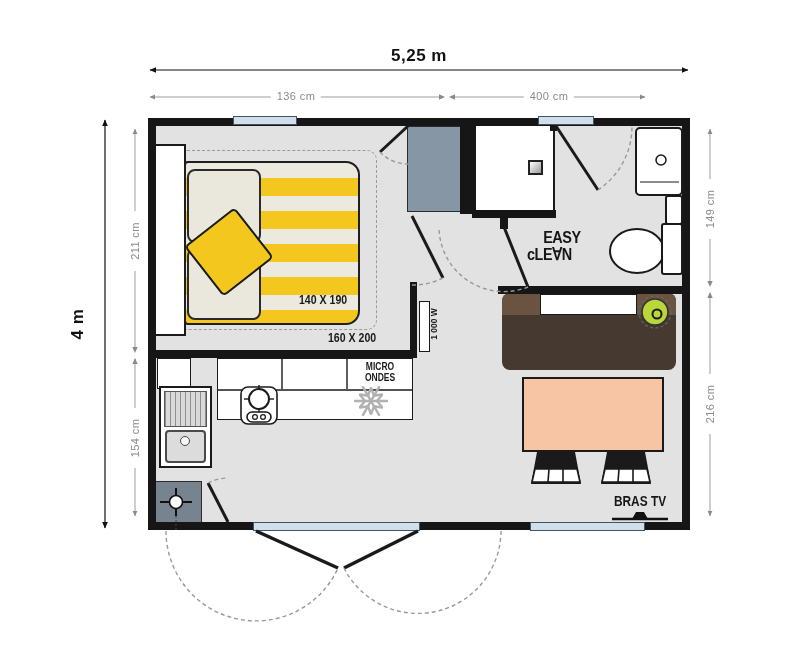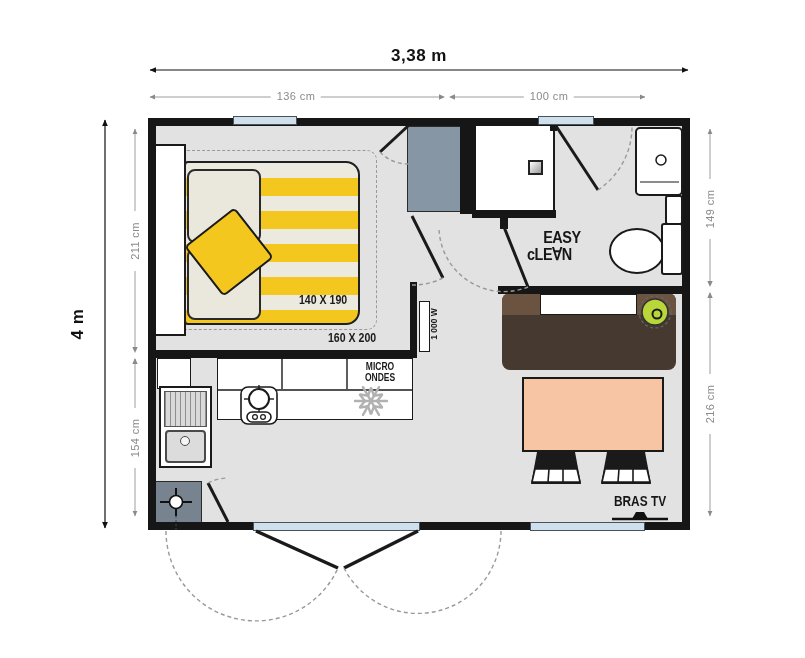--- a/index.html
+++ b/index.html
@@ -188,23 +188,23 @@
       <polygon points="605,469 647,469 650,482 602,482" fill="#fff" stroke="#1a1a1a" stroke-width="1.6"></polygon>
       <line x1="619" y1="469" x2="618" y2="482" stroke="#1a1a1a" stroke-width="1.6"></line>
       <line x1="633" y1="469" x2="633" y2="482" stroke="#1a1a1a" stroke-width="1.6"></line>
     </g>
     <g>
       <line x1="612" y1="519" x2="668" y2="519" stroke="#111" stroke-width="2.5"></line>
       <polygon points="632,519 648,519 644,512 636,512" fill="#111"></polygon>
     </g>
   </svg>
 
-  <div class="lbl dim-main" style="left:419px;top:46px;transform:translateX(-50%);">3,38 m</div>
+  <div class="lbl dim-main" style="left:419px;top:46px;transform:translateX(-50%);">5,25 m</div>
   <div class="lbl dim-sub" style="left:296px;top:89px;transform:translateX(-50%);">136 cm</div>
-  <div class="lbl dim-sub" style="left:549px;top:89px;transform:translateX(-50%);">100 cm</div>
+  <div class="lbl dim-sub" style="left:549px;top:89px;transform:translateX(-50%);">400 cm</div>
   <div class="lbl dim-main v-rot" style="left:48px;top:316px;">4 m</div>
   <div class="lbl dim-sub v-rot" style="left:105px;top:232px;padding:1px 0;">211 cm</div>
   <div class="lbl dim-sub v-rot" style="left:105px;top:429px;padding:1px 0;">154 cm</div>
   <div class="lbl dim-sub v-rot" style="left:680px;top:200px;padding:1px 0;">149 cm</div>
   <div class="lbl dim-sub v-rot" style="left:680px;top:395px;padding:1px 0;">216 cm</div>
 
   <div class="lbl blk-lbl" style="left:299px;top:293px;">140 X 190</div>
   <div class="lbl blk-lbl" style="left:328px;top:331px;">160 X 200</div>
 
   <div class="lbl micro" style="left:347px;top:361px;width:66px;">

